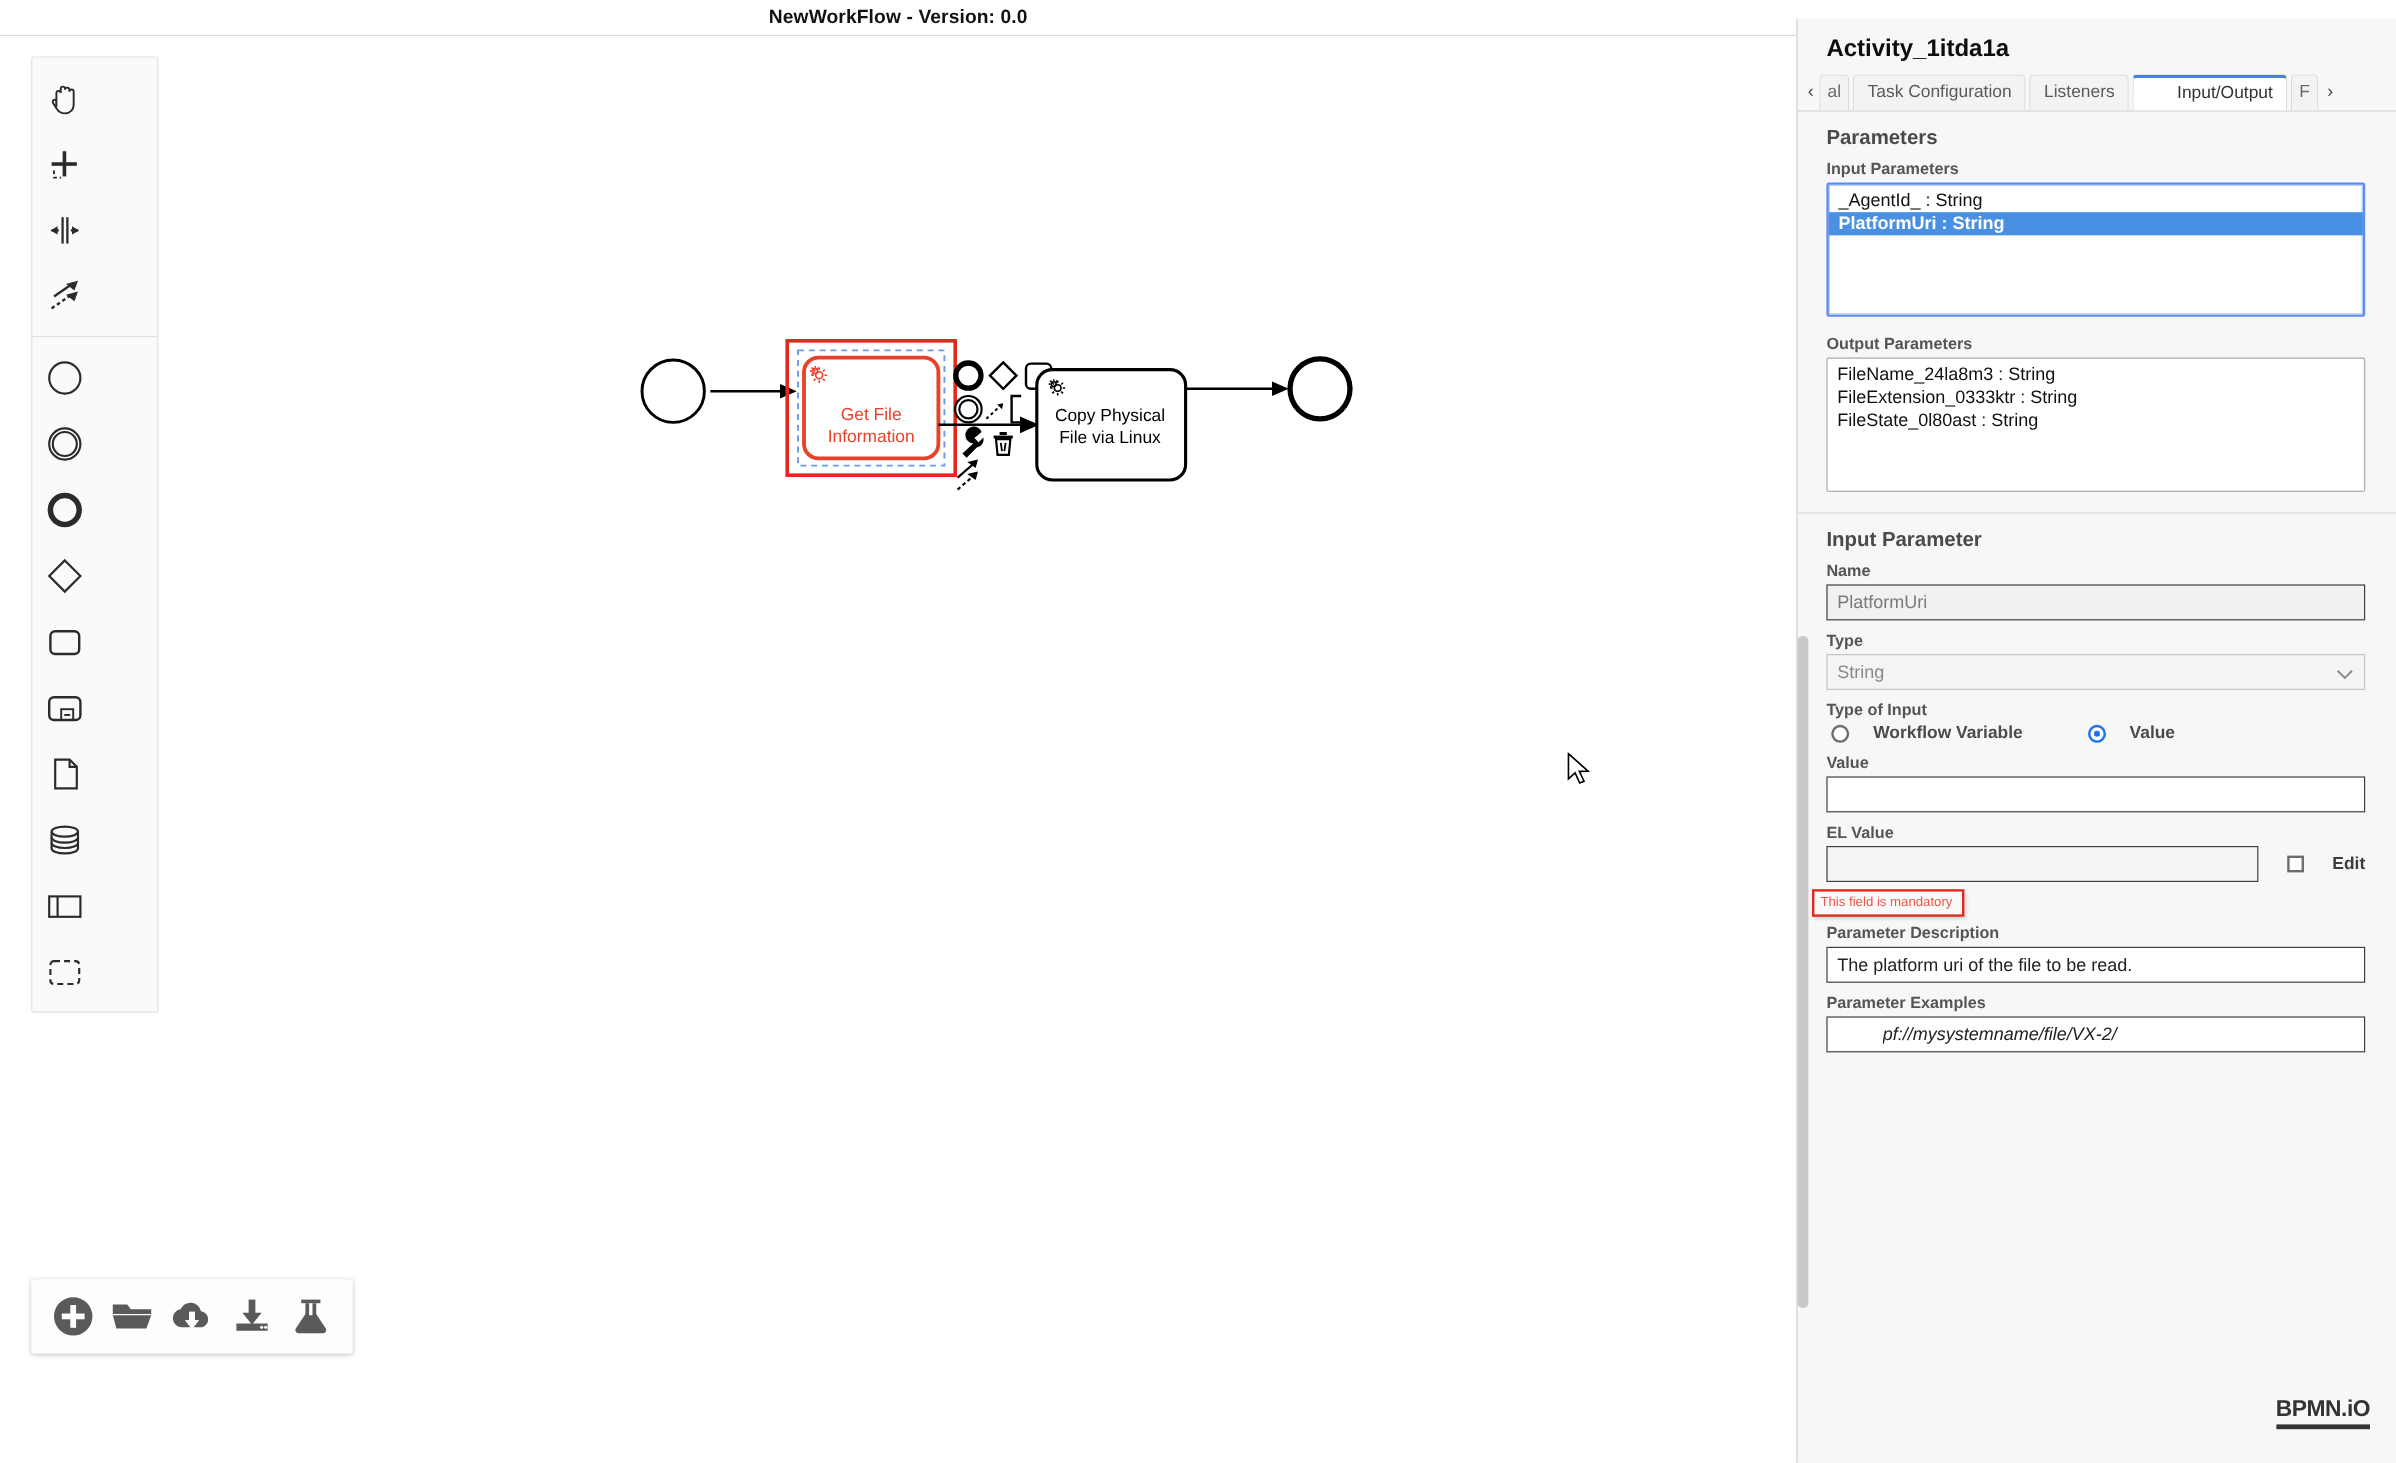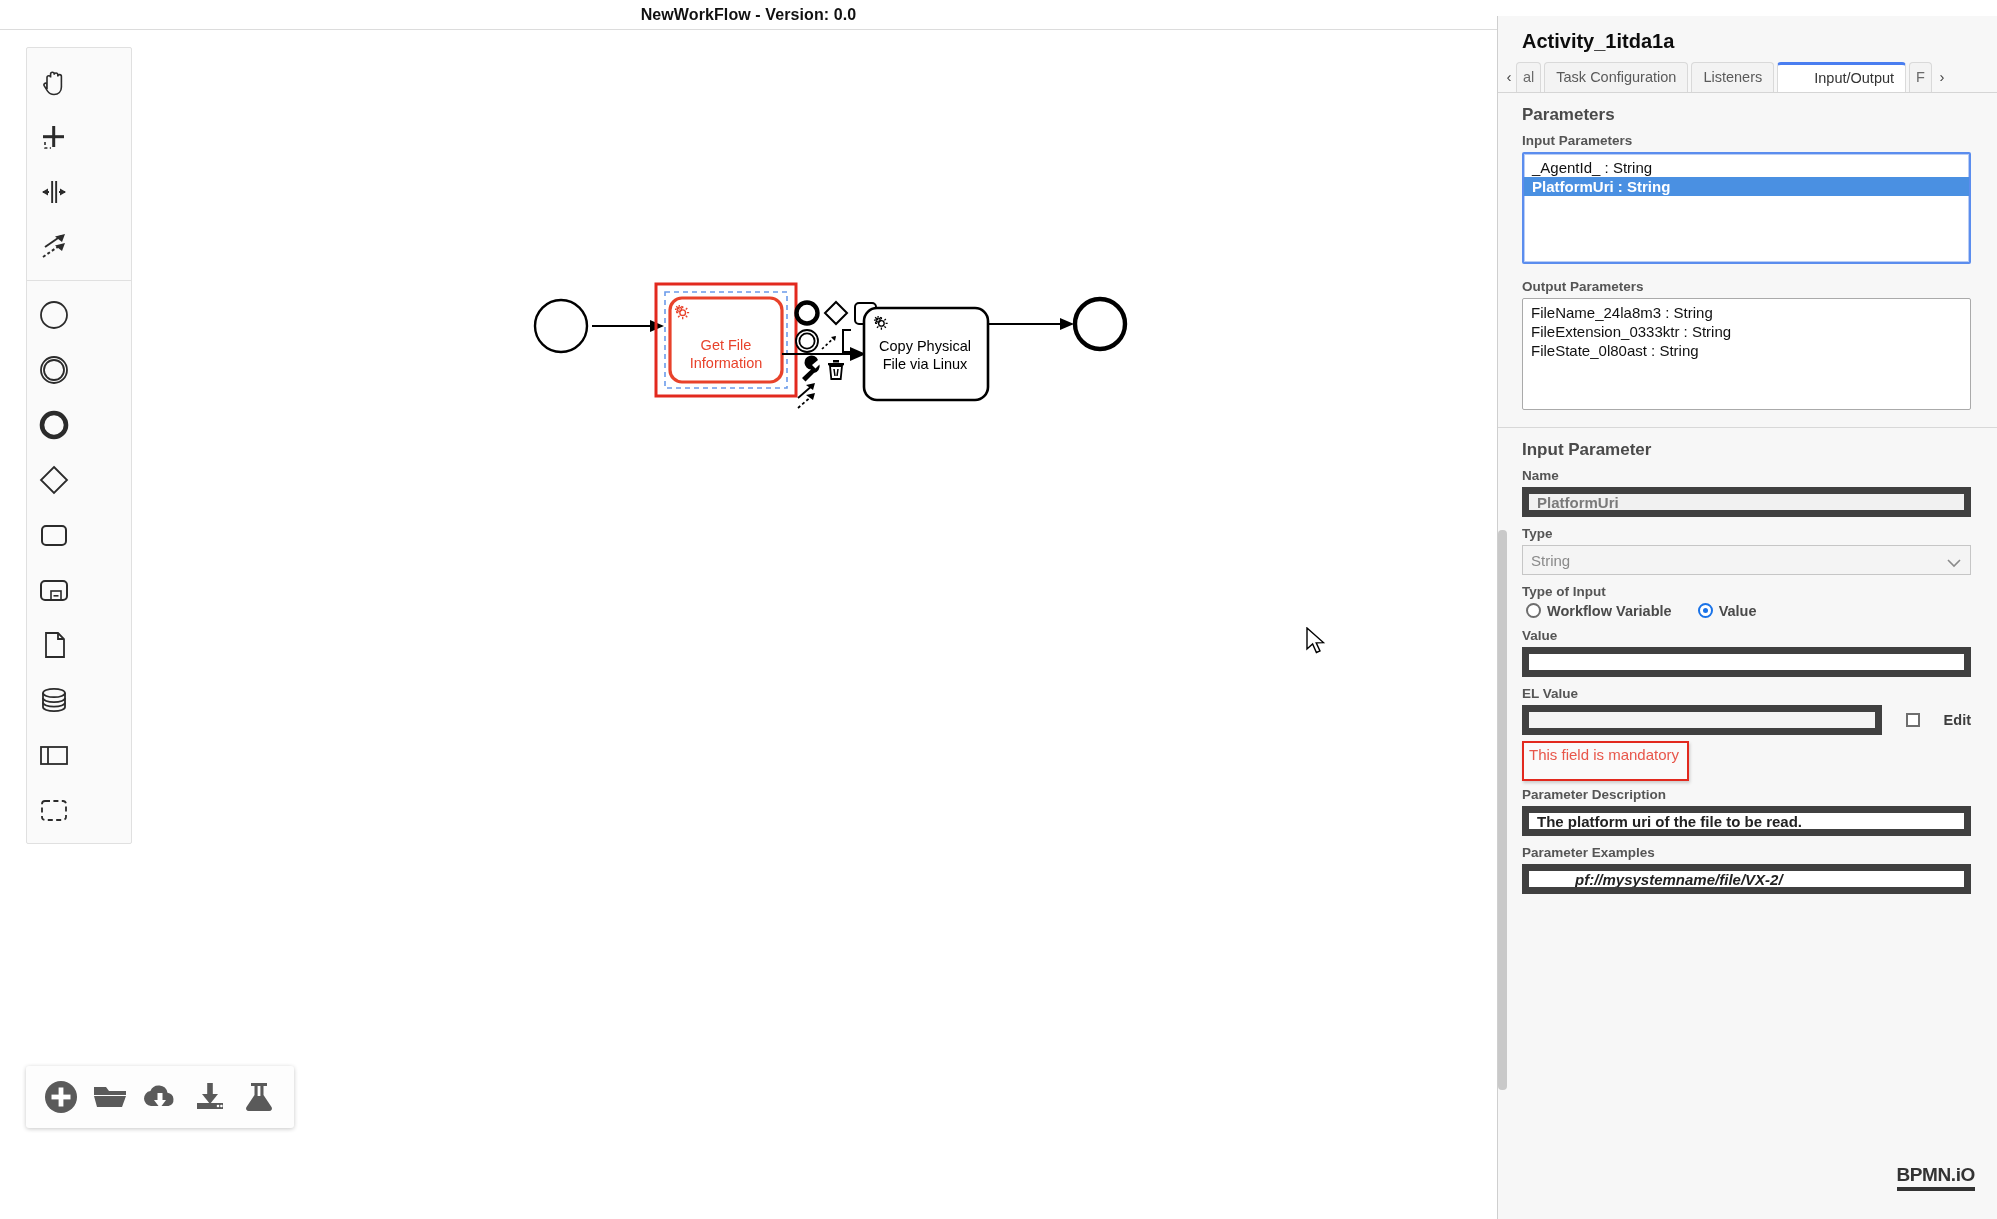--- a/index.html
+++ b/index.html
@@ -138,24 +138,23 @@
   }
 
   .divider-h { height: 1px; background: #d8d8d8; margin: 16px 0 0 0; }
 
   .inputrow { margin: 0 26px 0 24px; }
   .txtinput {
     width: 100%; height: 30px;
     font-size: 15px; color: #7a7a7a;
     font-family: "Liberation Sans", sans-serif;
     padding: 0 8px;
-    border: 7px solid #404040;
+    border: 1px solid #404040;
     background: #f4f4f4;
     outline: none;
-    font-weight: bold;
   }
   .txtinput.white { background: #fff; color: #222; }
   .txtinput.readonly { background: #f1f1f1; }
   .selectbox {
     width: 100%; height: 30px;
     font-size: 15px; color: #8a8a8a;
     font-family: "Liberation Sans", sans-serif;
     padding: 0 8px;
     border: 1px solid #c6c6c6;
     background: #f4f4f4;
@@ -163,21 +162,21 @@
     outline: none;
   }
   .selwrap { position: relative; }
   .selwrap .chev {
     position: absolute; right: 10px; top: 9px;
     pointer-events: none;
   }
   .gap { height: 14px; }
   .gap-s { height: 9px; }
 
-  .radiorow { padding-left: 28px; display: flex; gap: 6px; }
+  .radiorow { padding-left: 28px; display: flex; align-items: center; gap: 20px; }
   .radiorow label { font-size: 14.5px; font-weight: bold; color: #4a4a4a; cursor: pointer; }
   .radio {
     width: 15px; height: 15px; border-radius: 50%;
     border: 2px solid #6e6e6e; background: #fff;
     display: inline-block; position: relative; cursor: pointer; flex: 0 0 15px;
   }
   .radio.checked { border-color: #1a73e8; }
   .radio.checked:after {
     content: ""; position: absolute; left: 3px; top: 3px;
     width: 5px; height: 5px; border-radius: 50%; background: #1a73e8;
@@ -187,23 +186,23 @@
   .elrow { display: flex; align-items: center; margin: 0 26px 0 24px; gap: 24px; }
   .elrow .txtinput { flex: 1; }
   .chk {
     width: 14px; height: 14px; border: 2px solid #6e6e6e; background: #fff;
     display: inline-block; cursor: pointer; flex: 0 0 14px;
   }
   .chk-label { font-size: 14.5px; font-weight: bold; color: #3d3d3d; }
 
   .mandatory {
     display: inline-block;
-    margin: 6px 0 0 24px;
-    padding: 3px 8px 16px 5px;
-    color: #e8564a; font-size: 15px;
+    margin: 6px 0 0 12px;
+    padding: 3px 8px 4px 5px;
+    color: #e8564a; font-size: 11px;
     border: 2px solid #e2291e;
     background: #fafafa;
     box-shadow: 1px 2px 3px rgba(0,0,0,.18);
   }
 
   .italic-input { font-style: italic; color: #1b1b1b; background: #fff; padding-left: 46px; }
 
   .bpmnio {
     position: absolute; right: 22px; bottom: 44px;
     font-size: 19px; font-weight: bold; color: #333;

